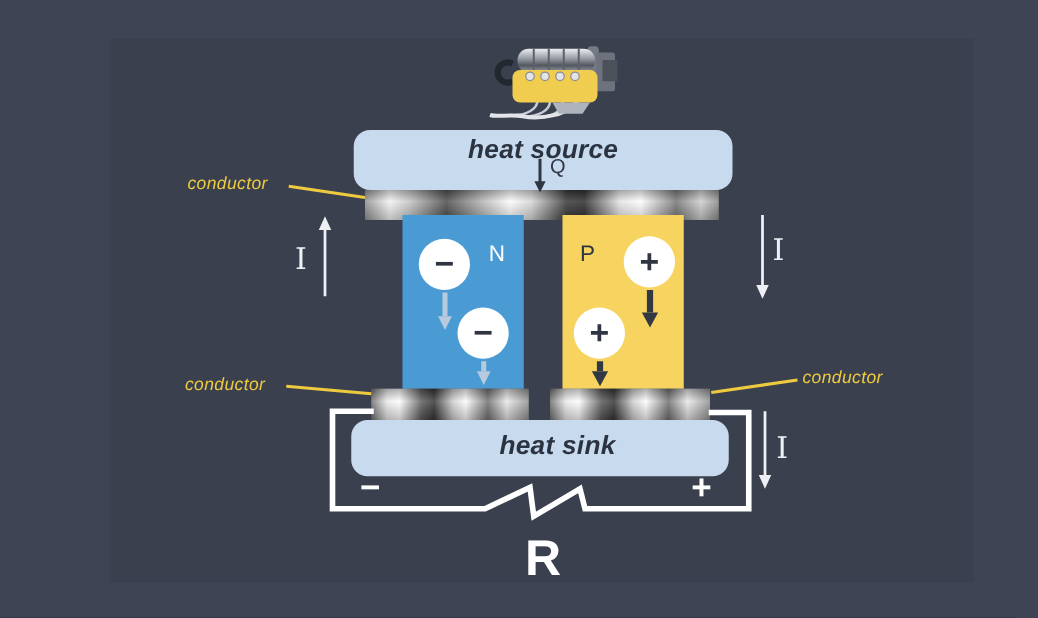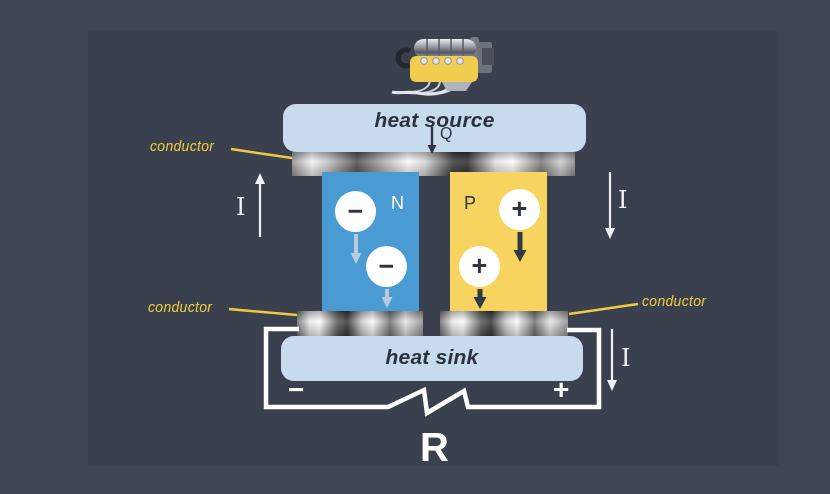--- a/index.html
+++ b/index.html
@@ -117,21 +117,21 @@
   <div class="leg leg-p"></div>
   <div class="leg-label" style="left:464px;top:193px;color:#2f3542;">P</div>
   <div class="carrier" style="left:499px;top:189px;">
       <span>+</span>
     </div>
   <div class="carrier" style="left:459px;top:246px;">
       <span>+</span>
     </div>
 
   <div class="plate" style="left:281px;top:336px;width:302px;height:45px;"></div>
-  <div class="plate-label" style="left:281px;top:345px;width:302px;">heat sink</div>
+  <div class="plate-label" style="left:295px;top:345px;width:302px;">heat sink</div>
 
   <div class="metal-b" style="left:297px;top:311px;width:126px;height:25px;"></div>
   <div class="metal-b" style="left:440px;top:311px;width:128px;height:25px;"></div>
 
   <div class="conductor-label" style="left:150px;top:138px;">conductor</div>
   <div class="conductor-label" style="left:148px;top:299px;">conductor</div>
   <div class="conductor-label" style="left:642px;top:293px;">conductor</div>
 
   <div class="current-label" style="left:236px;top:193px;">I</div>
   <div class="current-label" style="left:618px;top:186px;">I</div>

